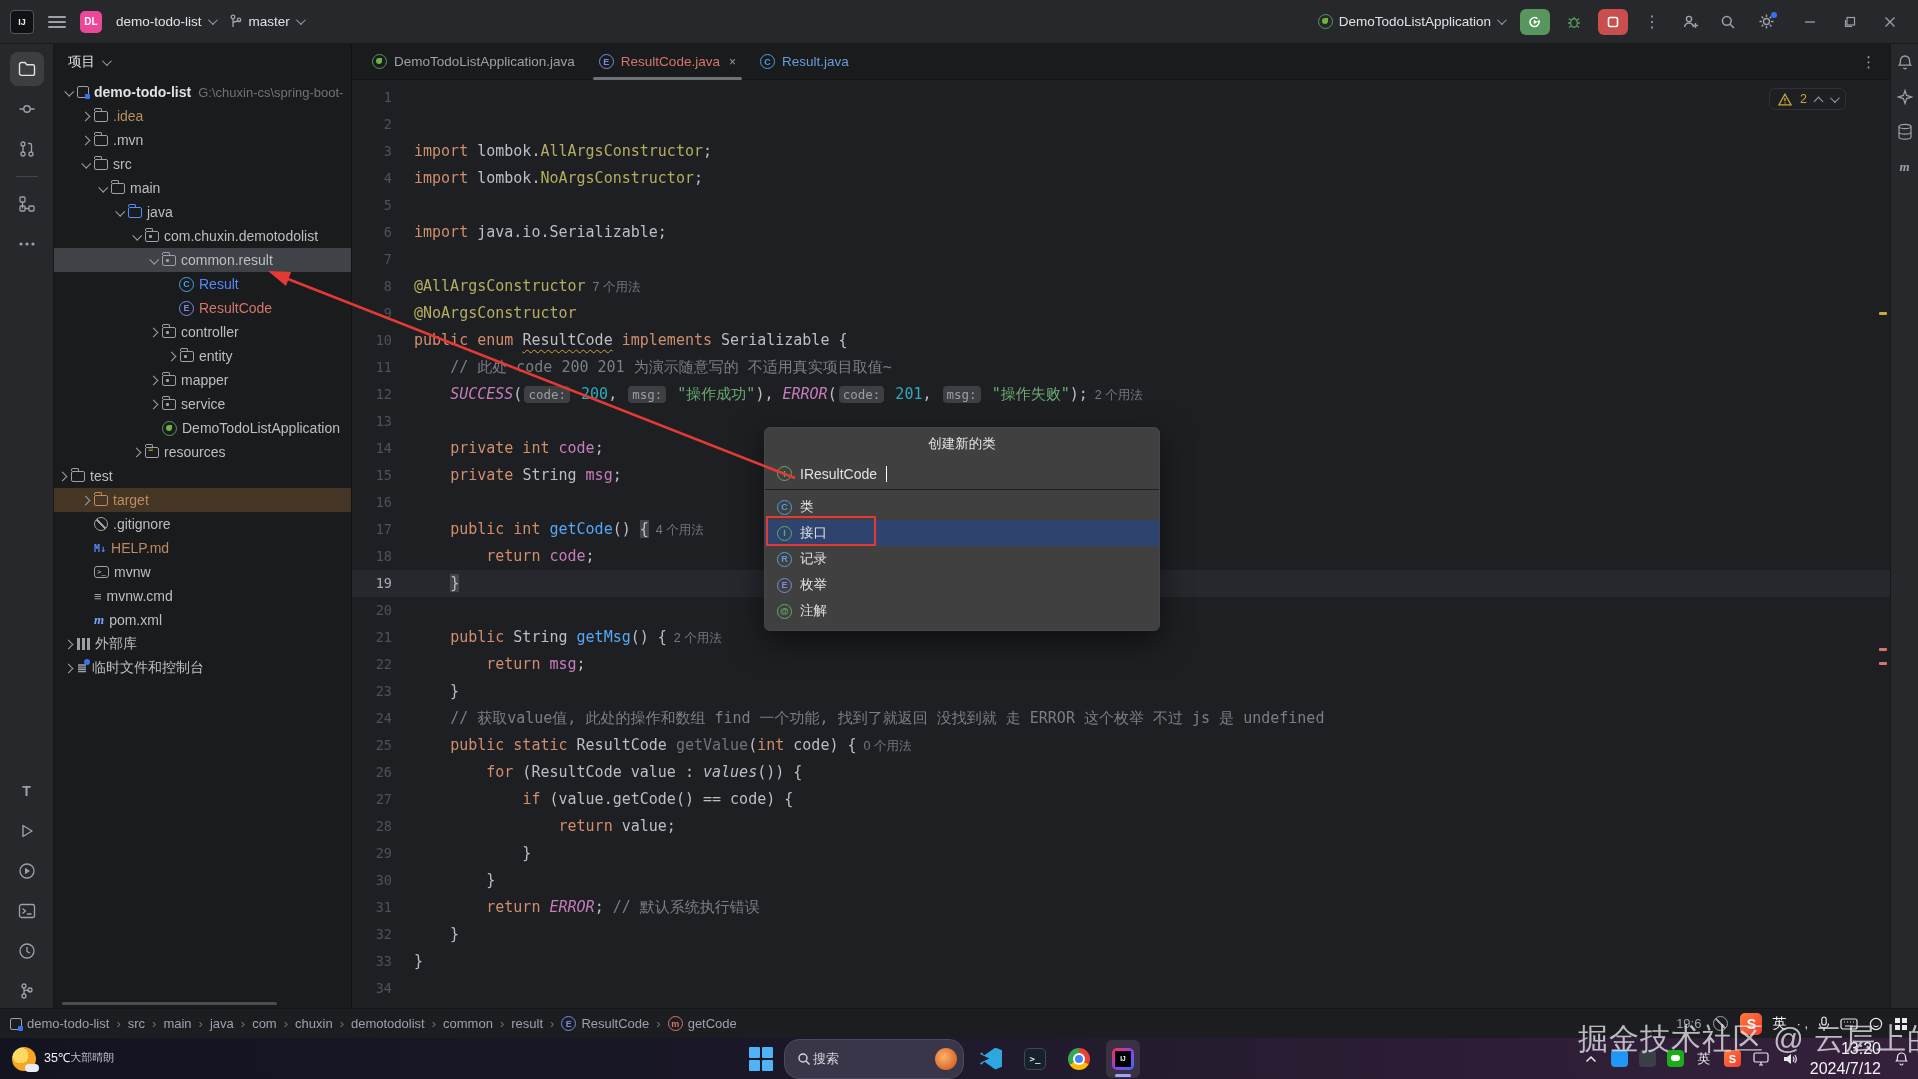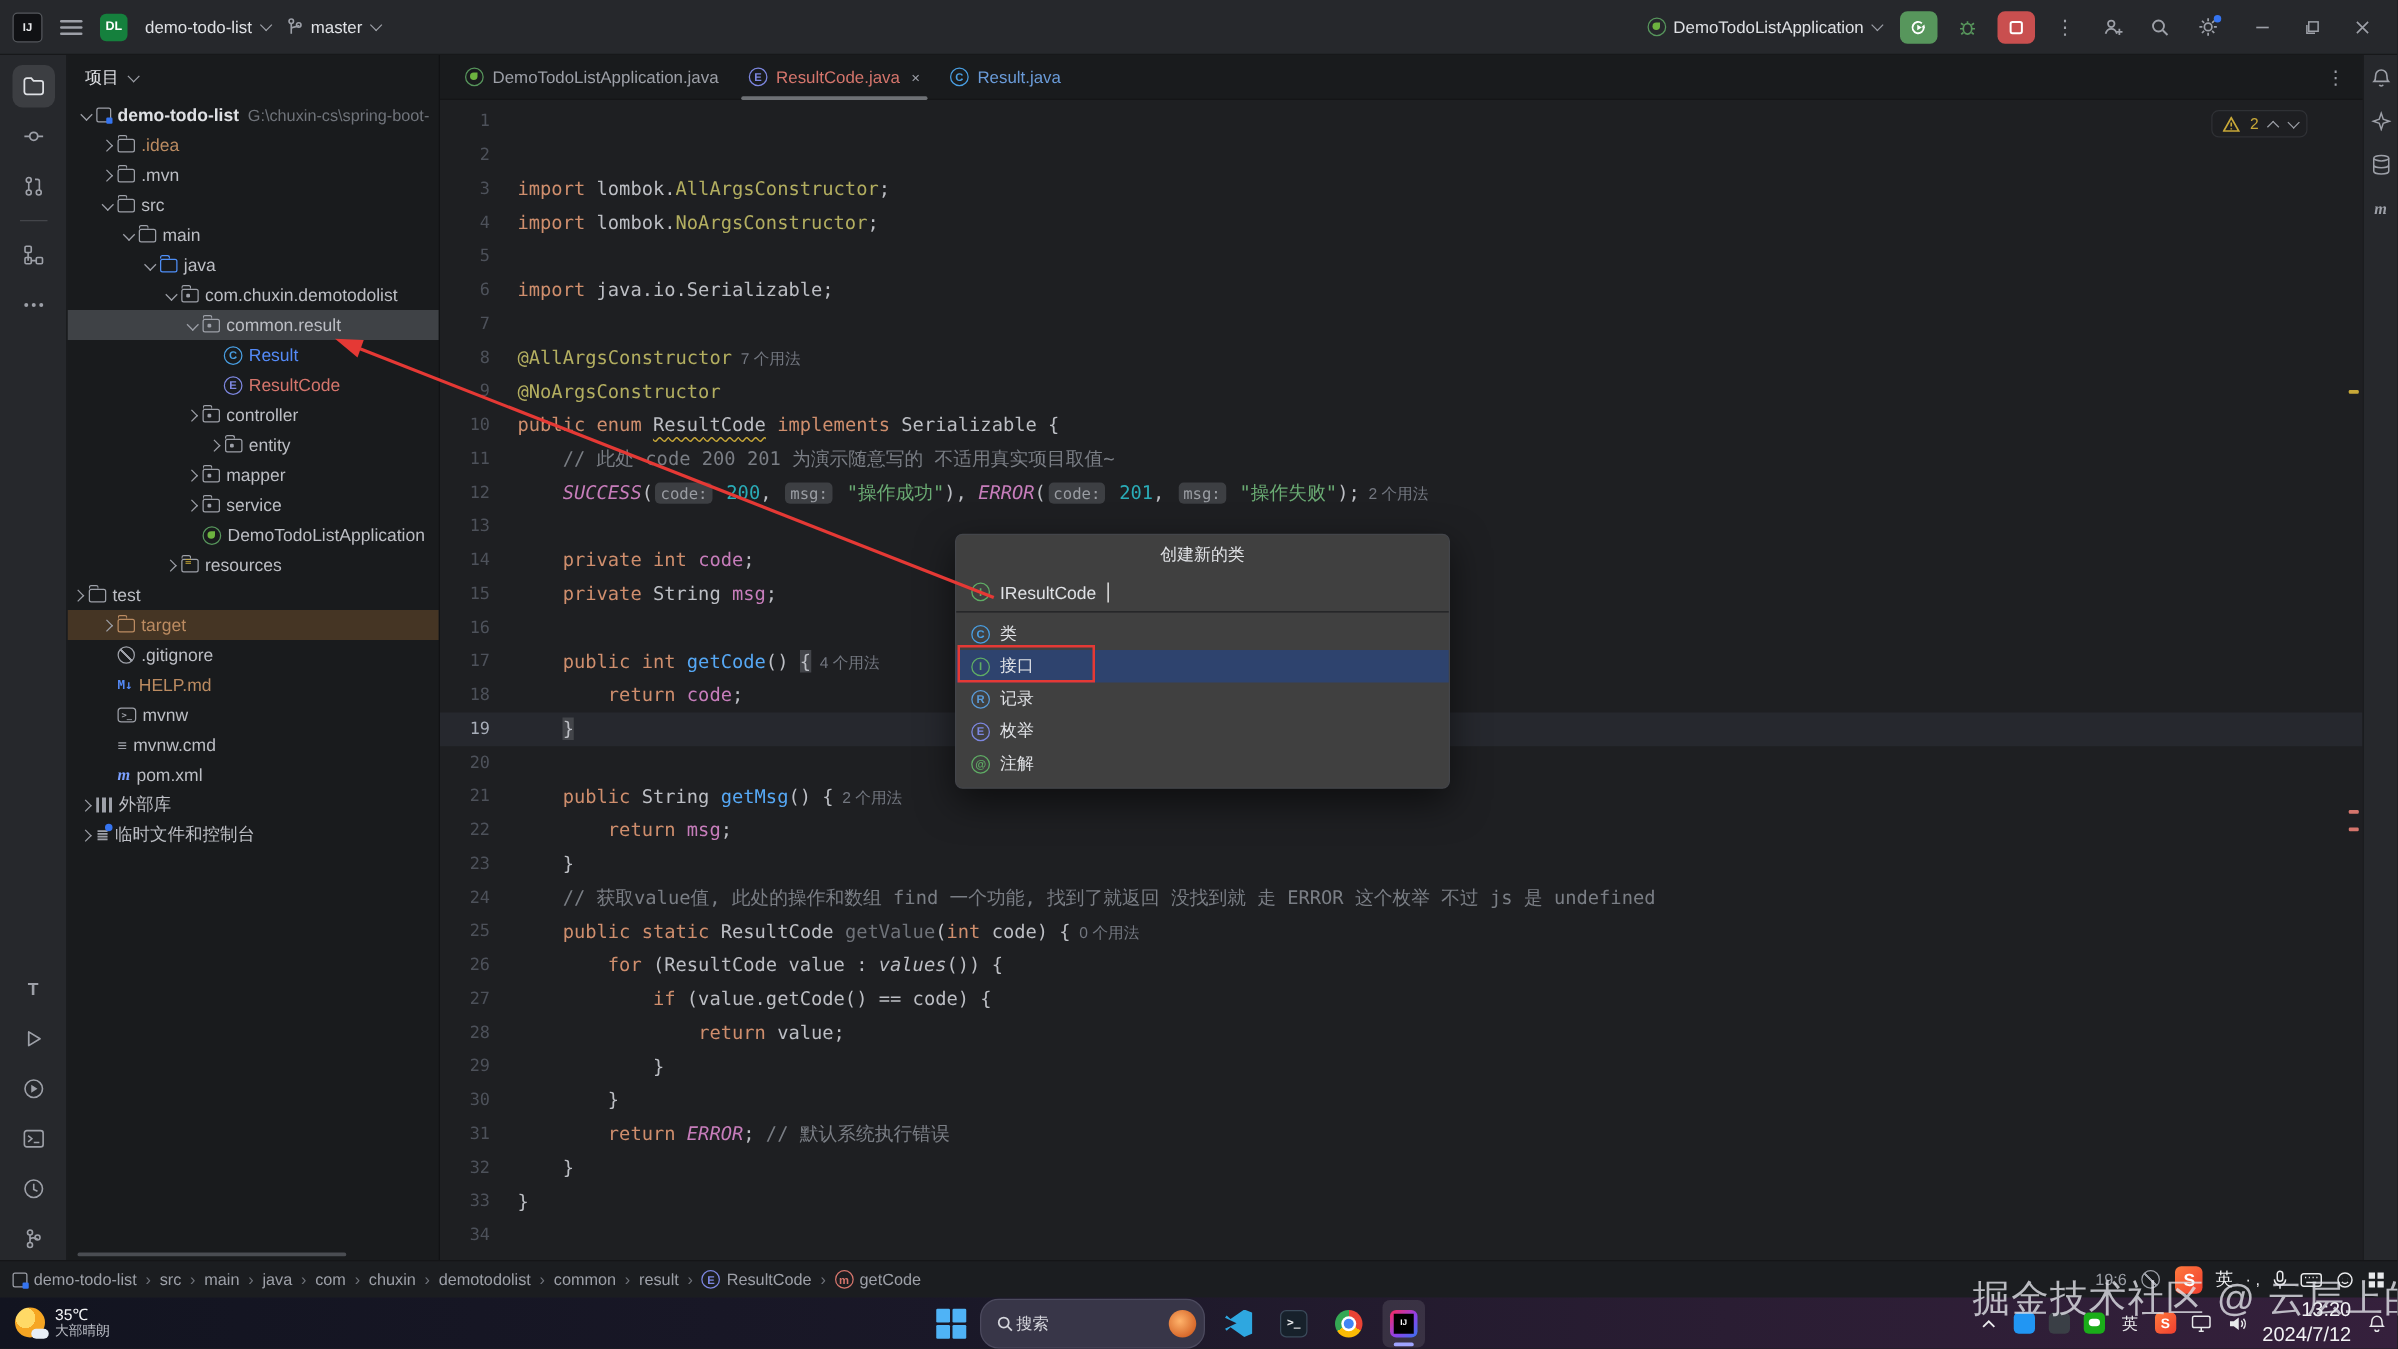--- a/index.html
+++ b/index.html
@@ -7,21 +7,21 @@
     font-family:"Liberation Sans", sans-serif; color:#bcbec4; }
   .app { position:relative; width:1918px; height:1079px; }
 
   
   .titlebar { height:44px; background:#26282c; display:flex; align-items:center; border-bottom:1px solid #17181a; }
   .tb-left { display:flex; align-items:center; gap:14px; padding-left:10px; flex:1; }
   .logo { width:24px; height:24px; background:#101114; border:1px solid #54575c; border-radius:4px;
     color:#e8e9eb; font:700 9px "Liberation Sans",sans-serif; display:flex; align-items:center; justify-content:center; }
   .hamb { width:18px; height:12px; display:flex; flex-direction:column; justify-content:space-between; cursor:pointer;}
   .hamb i { height:2px; background:#9da0a8; border-radius:1px; }
-  .avatar { width:22px; height:22px; border-radius:5px; background:#15803d; color:#fff;
+  .avatar { width:22px; height:22px; border-radius:5px; background:#ec4899; color:#fff;
     font:700 10px "Liberation Sans",sans-serif; display:flex; align-items:center; justify-content:center; }
   .tb-item { display:flex; align-items:center; gap:6px; color:#dfe1e5; font-size:13.5px; }
   .chev { width:7px; height:7px; border:solid #9da0a8; border-width:0 1.5px 1.5px 0; transform:rotate(45deg) translateY(-2px); display:inline-block; }
   .tb-right { display:flex; align-items:center; gap:10px; padding-right:8px; }
   .runwidget { display:flex; align-items:center; gap:6px; color:#dfe1e5; font-size:13.5px; margin-right:6px;}
   .btn { width:30px; height:26px; border-radius:6px; display:flex; align-items:center; justify-content:center; cursor:pointer; }
   .btn.green { background:#57965c; }
   .btn.red { background:#c94f4f; }
   .ghost { width:28px; height:26px; display:flex; align-items:center; justify-content:center; color:#9da0a8; cursor:pointer; position:relative;}
   .gear-badge { position:absolute; top:3px; right:3px; width:6px; height:6px; border-radius:50%; background:#3574f0; }
@@ -149,21 +149,21 @@
   .ime-strip { display:flex; align-items:center; gap:10px; color:#e8e9eb; }
   .sg { width:22px; height:22px; border-radius:5px; background:linear-gradient(135deg,#ff7a3d,#f03e2f); color:#fff; font:800 14px "Liberation Sans",sans-serif; display:flex; align-items:center; justify-content:center; }
   .ime-cn { font-size:14px; color:#f2f3f5; }
 
   
   .taskbar { height:41px; background:linear-gradient(90deg,#121420 0%,#1a1828 40%,#2a1d33 72%,#35203c 100%);
     display:flex; align-items:center; position:relative; }
   .weather { display:flex; align-items:center; gap:8px; padding-left:12px; width:200px;}
   .wicon { width:24px; height:24px; border-radius:50%; background:radial-gradient(circle at 35% 35%, #ffd966 0 8px, #f6a623 8px 12px); position:relative;}
   .wicon::after{ content:""; position:absolute; bottom:-1px; right:-3px; width:14px; height:8px; background:#e8eef5; border-radius:6px;}
-  .wtxt { display:flex; flex-direction:column; line-height:1.15; }
+  .wtxt { display:flex; flex-direction:row; line-height:1.15; }
   .wtemp { color:#f2f3f5; font-size:12.5px; }
   .wdesc { color:#b9bcc4; font-size:11px; }
   .tb-center { position:absolute; left:748px; display:flex; align-items:center; gap:10px; }
   .startbtn { width:26px; height:26px; display:grid; grid-template-columns:11px 11px; grid-template-rows:11px 11px; gap:2px; place-content:center; cursor:pointer;}
   .startbtn i { background:#4fb3f6; border-radius:1px; }
   .searchpill { width:180px; height:40px; border-radius:15px; background:#383648; border:1px solid #4c4a5e; display:flex; align-items:center; gap:2px; padding:0 6px 0 12px; color:#d6d7dd; font-size:13px; cursor:text;}
   .searchpill .spacer { flex:1; }
   .sphoto { width:22px; height:22px; border-radius:50%; background:radial-gradient(circle at 40% 40%, #ffb36b, #d86a2c 70%, #8c3d14); }
   .appico { width:34px; height:38px; display:flex; align-items:center; justify-content:center; position:relative; cursor:pointer; }
   .appico.active { background:rgba(255,255,255,.10); border-radius:6px; }

